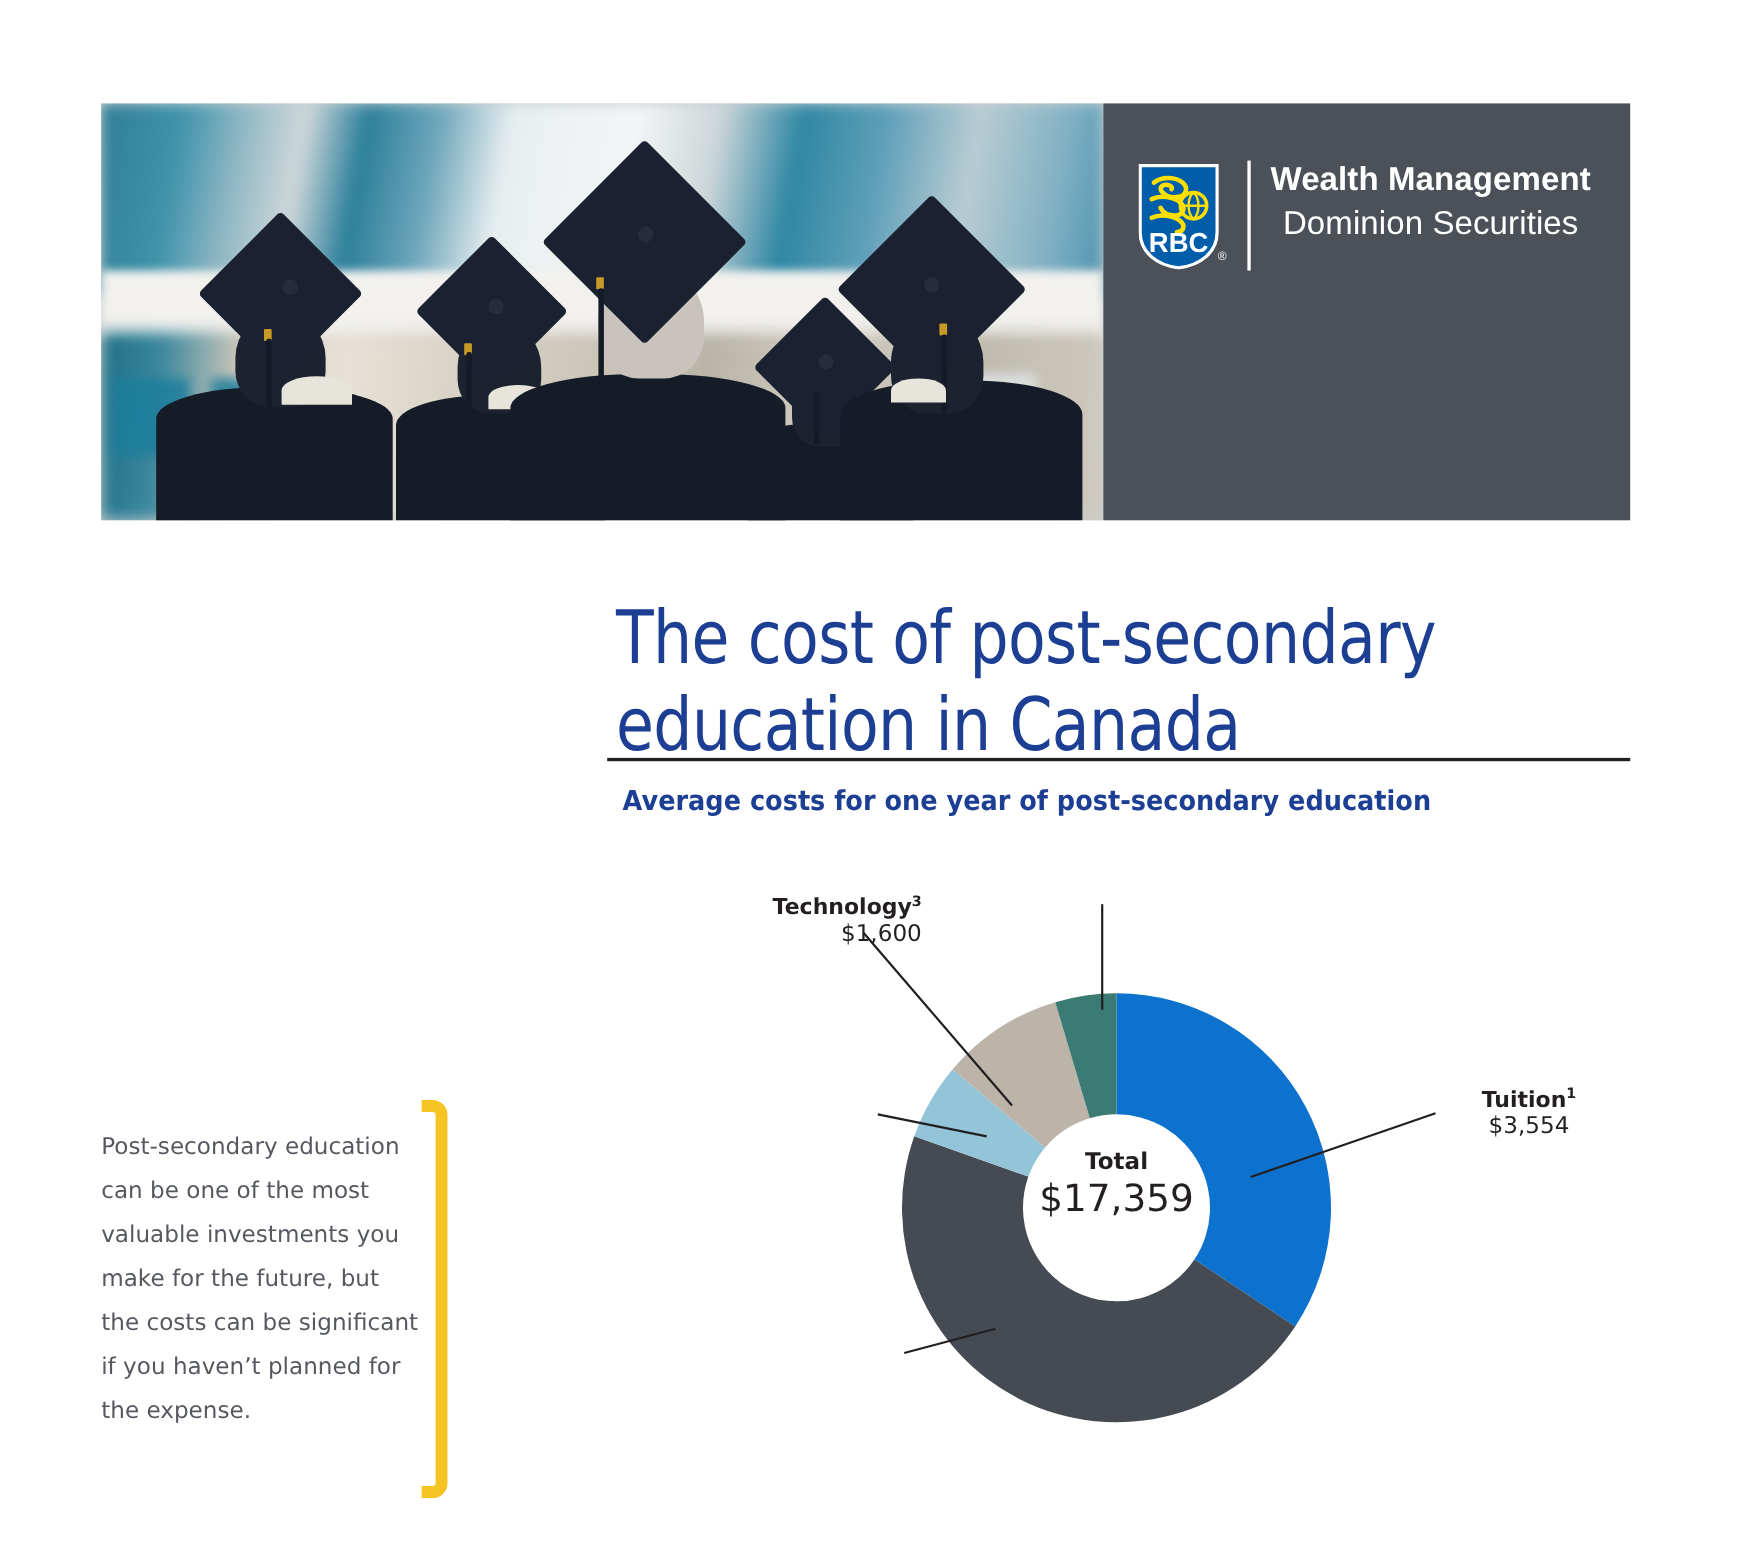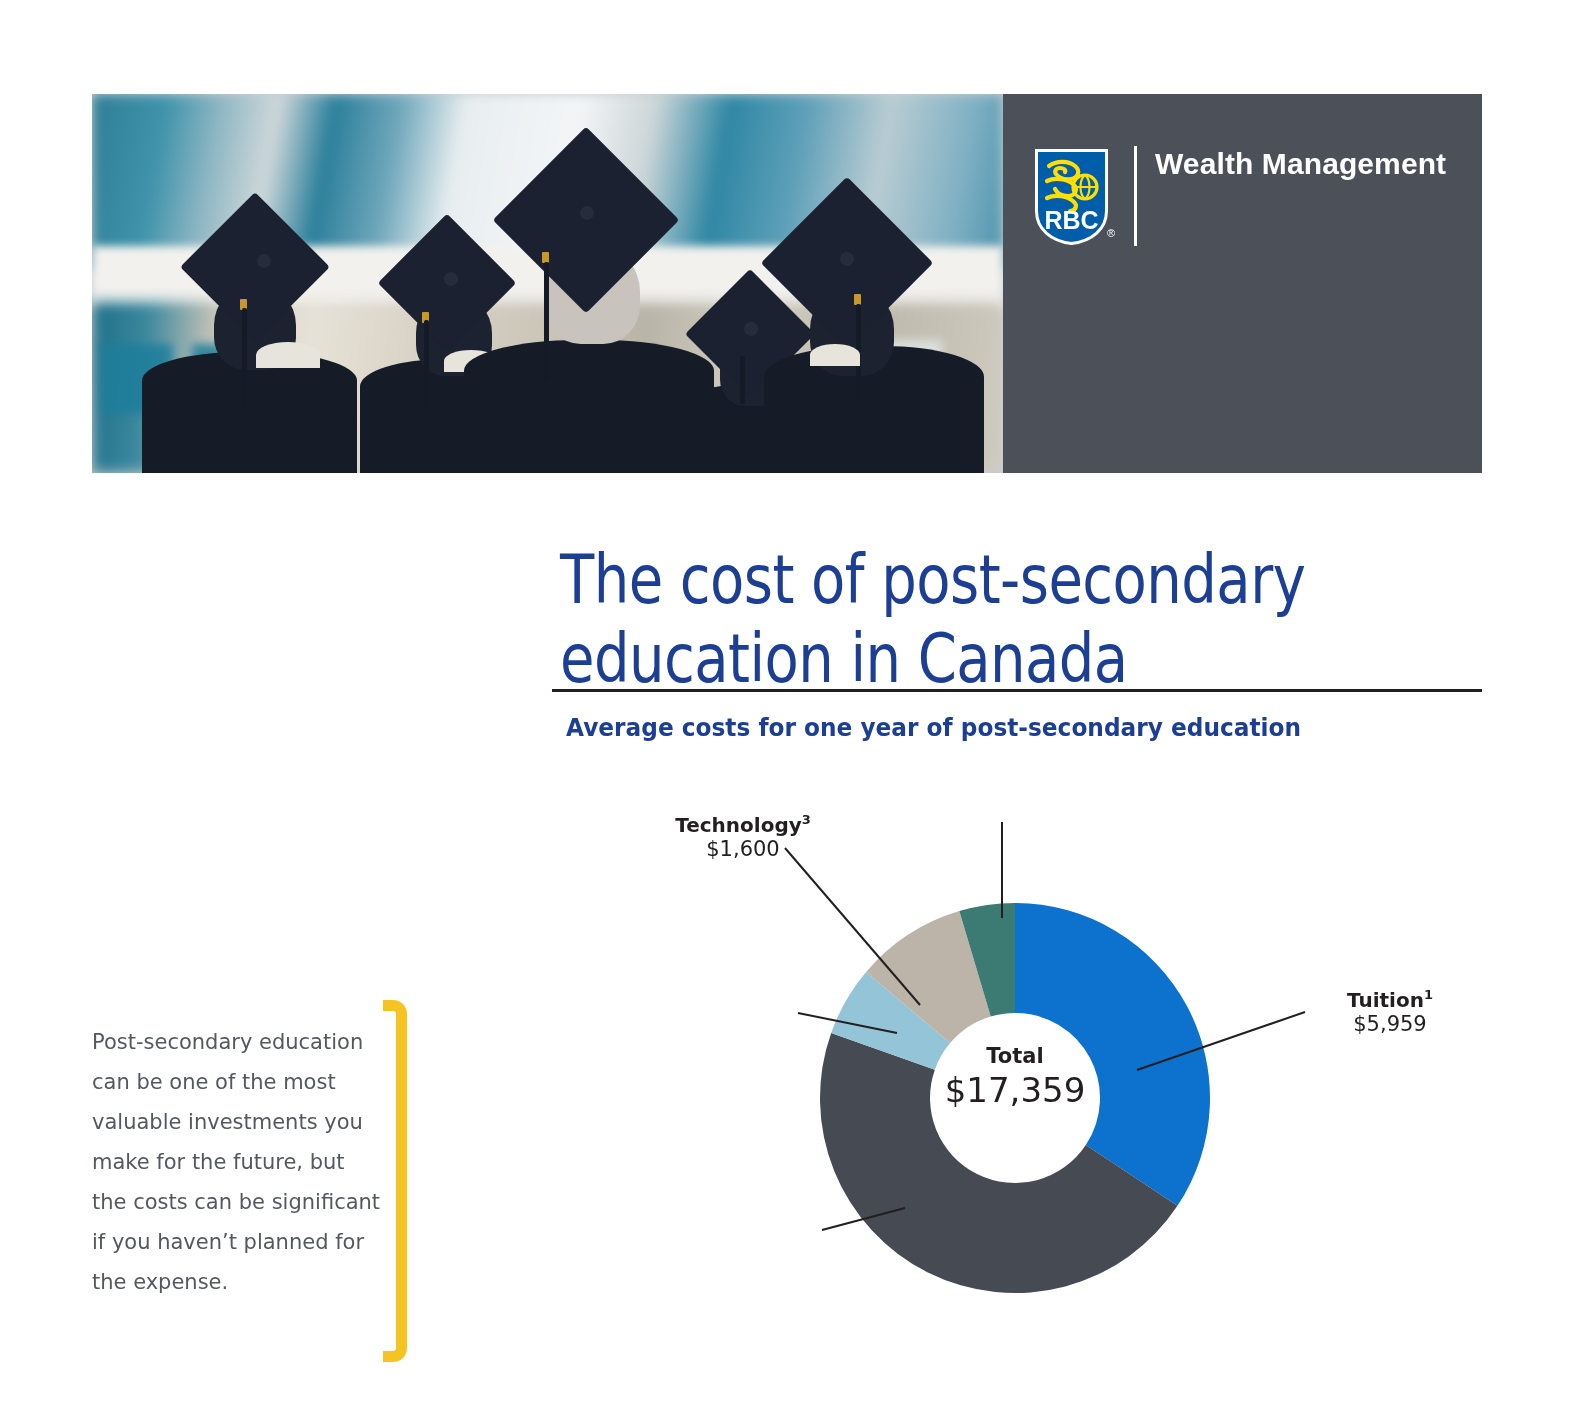--- a/index.html
+++ b/index.html
@@ -50,21 +50,21 @@
   #quote-bracket{position:absolute;left:383px;top:1000px;width:24px;height:362px;
      border-top:11px solid #f5c322;border-right:11px solid #f5c322;border-bottom:11px solid #f5c322;
      border-top-right-radius:14px;border-bottom-right-radius:14px;box-sizing:border-box;}
   
   #donut-wrap{position:absolute;left:560px;top:780px;width:920px;height:560px;}
   #donut-svg{position:absolute;left:0;top:0;}
   .lbl{position:absolute;font-family:"DejaVu Sans","Liberation Sans",sans-serif;color:#231f20;}
   .lbl .name{font-size:20px;font-weight:bold;display:block;white-space:nowrap;}
   .lbl .val{font-size:21px;font-weight:normal;display:block;}
   .lbl sup{font-size:13px;}
-  #lbl-technology{left:88px;top:32px;text-align:center;width:190px;}
+  #lbl-technology{left:88px;top:32px;text-align:right;width:190px;}
   #lbl-books{left:-2px;top:196px;text-align:center;width:240px;}
   #lbl-residence{left:28px;top:430px;text-align:center;width:240px;}
   #lbl-transportation{left:400px;top:8px;text-align:center;width:230px;}
   #lbl-tuition{left:750px;top:207px;text-align:center;width:160px;}
   #center-total{position:absolute;left:345px;top:264px;width:220px;text-align:center;}
   #center-total .tl{font-size:21px;font-weight:bold;color:#231f20;display:block;
      font-family:"DejaVu Sans","Liberation Sans",sans-serif;}
   #center-total .tv{font-size:34px;color:#231f20;display:block;margin-top:2px;
      font-family:"DejaVu Sans","Liberation Sans",sans-serif;}
 </style>
@@ -136,20 +136,21 @@
       <path d="M12 32 C20 28 32 30 38 35 C44 40 40 47 33 47 C27 47 22 44 20 40" fill="none" stroke="#fedf01" stroke-width="4.2" stroke-linecap="round"></path>
       <path d="M12 49 C20 45 32 47 38 52 C43 56 41 62 35 62" fill="none" stroke="#fedf01" stroke-width="4.2" stroke-linecap="round"></path>
       <circle cx="50" cy="38" r="12" fill="none" stroke="#fedf01" stroke-width="3.2"></circle>
       <path d="M38 38 H62 M50 26 C44 31 44 45 50 50 M50 26 C56 31 56 45 50 50" fill="none" stroke="#fedf01" stroke-width="2.2"></path>
       <text x="36.5" y="80" font-family="Liberation Sans, sans-serif" font-size="25" font-weight="bold" fill="#ffffff" text-anchor="middle">RBC</text>
     </svg>
     <div id="rbc-reg">®</div>
     <div id="brand-divider"></div>
     <div id="brand-text">
       <div id="brand-line1">Wealth Management</div>
+      <div id="brand-line2">Dominion Securities</div>
     </div>
   </div>
 </div>
 
 <h1 id="page-title">The cost of post-secondary education in Canada</h1>
 <div id="title-rule"></div>
 <div id="subtitle">Average costs for one year of post-secondary education</div>
 
 <div id="quote-block">Post-secondary education can be one of the most valuable investments you make for the future, but the costs can be significant if you haven’t planned for the expense.</div>
 <div id="quote-bracket"></div>
@@ -175,20 +176,20 @@
   <div class="lbl" id="lbl-technology">
     <span class="name"><span>Technology</span><sup>3</sup></span>
     <span class="val">$1,600</span>
   </div>
 
 
 
 
   <div class="lbl" id="lbl-tuition">
     <span class="name"><span>Tuition</span><sup>1</sup></span>
-    <span class="val">$5,959</span>
+    <span class="val">$3,554</span>
   </div>
 
   <div id="center-total">
     <span class="tl">Total</span>
     <span class="tv">$17,359</span>
   </div>
 </div>
 
 </body></html>

